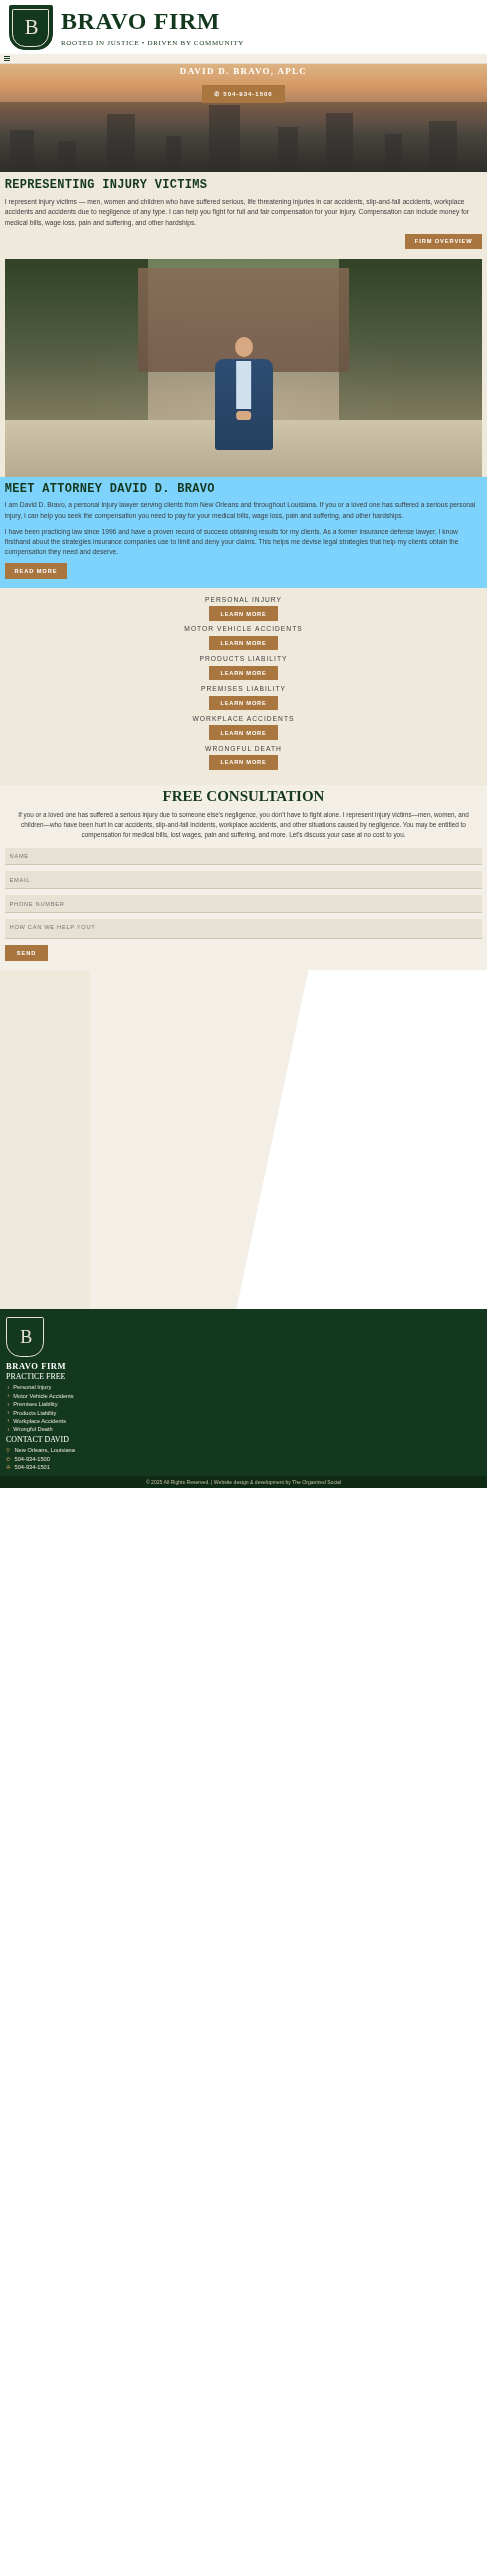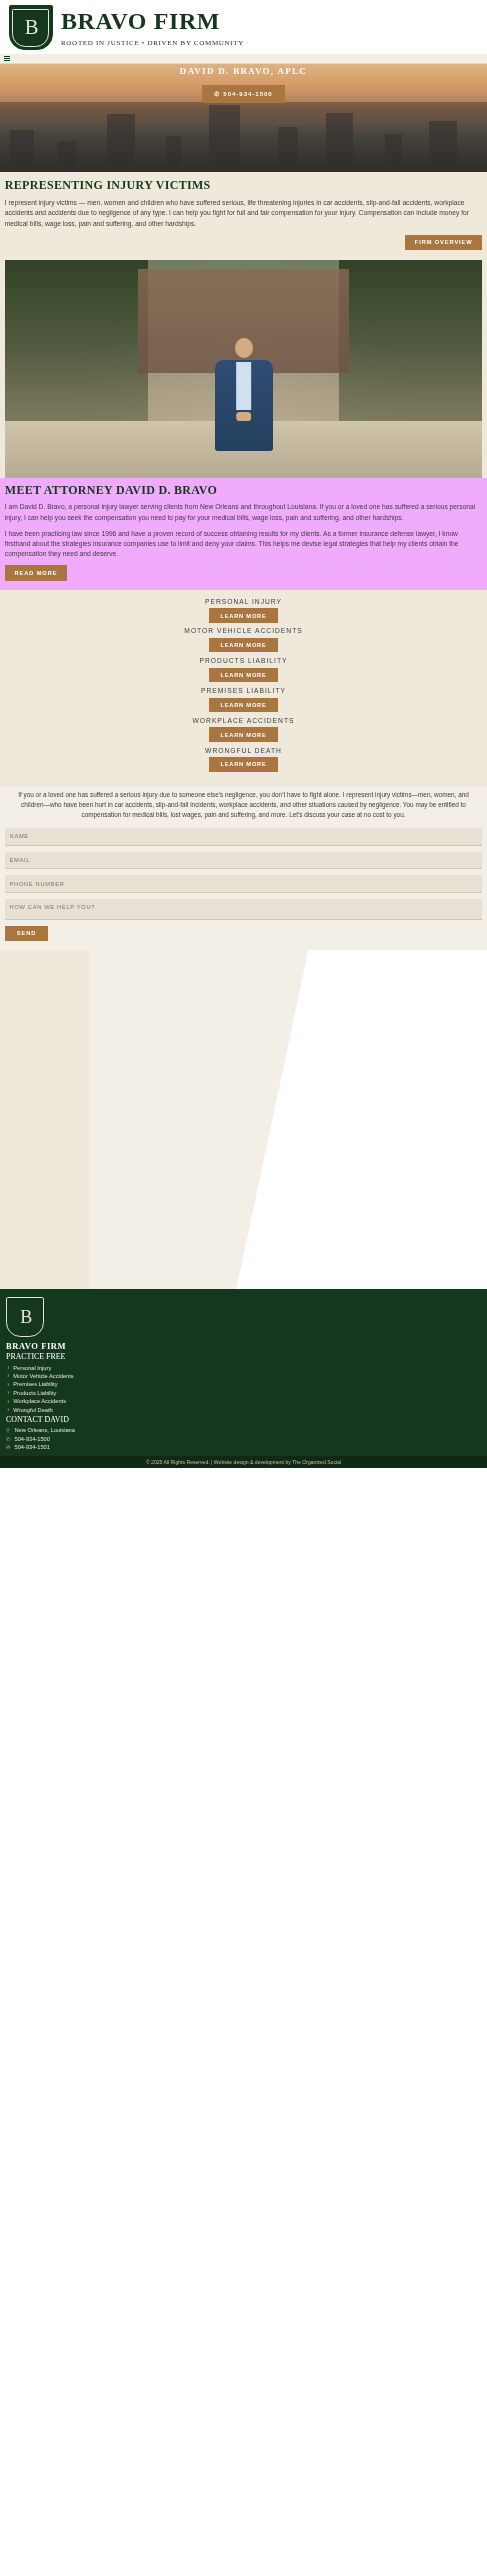--- a/index.html
+++ b/index.html
@@ -122,21 +122,21 @@
     font-weight: bold;
     padding: 5.4px 12px;
     border: 0;
     cursor: pointer;
   }
   .hero-cta .ph { margin-right: 3px; }
 
   
   .band-cream { background: #efe9dc; padding: 6px 4.8px 9.7px 4.8px; }
   .sec-heading {
-    font-family: Liberation Serif, serif;
+    font-family: Liberation Mono, monospace;
     color: #14381d;
     font-size: 12px;
     letter-spacing: 0.3px;
     margin-bottom: 4.8px;
   }
   .sec-body { font-size: 6.7px; line-height: 1.55; color: #3d3d3d; }
   .sec-body p { margin-bottom: 5.4px; }
   .btn-gold {
     display: inline-block;
     background: #a9763f;
@@ -191,21 +191,21 @@
   .p-shirt {
     position:absolute;left:50%;transform:translateX(-50%);top:2.4px;
     width:15.7px;height:48px;background:#cfe0ef;
   }
   .p-hands {
     position:absolute;left:50%;transform:translateX(-50%);top:52px;
     width:15.7px;height:9.7px;background:#d7a982;border-radius:3.6px;
   }
 
   
-  .band-cream2 { background:#f0abfc; padding: 4.8px 4.8px 9.7px 4.8px; }
+  .band-cream2 { background:#7dd3fc; padding: 4.8px 4.8px 9.7px 4.8px; }
 
   
   .band-practice {
     background:#efe9dc;
     padding: 7.3px 4.8px 11px 4.8px;
     text-align:center;
   }
   .pa-title {
     font-size: 6.7px; letter-spacing:1px; color:#3d3d3d; margin-bottom:3.6px;
   }
@@ -410,20 +410,21 @@
       <div class="pa-title">WORKPLACE ACCIDENTS</div>
       <button class="pa-btn">LEARN MORE</button>
     </div>
     <div>
       <div class="pa-title">WRONGFUL DEATH</div>
       <button class="pa-btn">LEARN MORE</button>
     </div>
   </section>
 
   <section class="band-consult">
+    <h2 class="consult-title">FREE CONSULTATION</h2>
     <p class="consult-body">If you or a loved one has suffered a serious injury due to someone else's negligence, you don't have to fight alone. I represent injury victims—men, women, and children—who have been hurt in car accidents, slip-and-fall incidents, workplace accidents, and other situations caused by negligence. You may be entitled to compensation for medical bills, lost wages, pain and suffering, and more. Let's discuss your case at no cost to you.</p>
 
     <form class="form">
       <input class="field" type="text" placeholder="NAME" style="">
       <input class="field" type="text" placeholder="EMAIL" style="">
       <input class="field" type="text" placeholder="PHONE NUMBER" style="">
       <textarea class="field area" placeholder="HOW CAN WE HELP YOU?" style=""></textarea>
       <button class="btn-send" type="submit">SEND</button>
     </form>
   </section>

